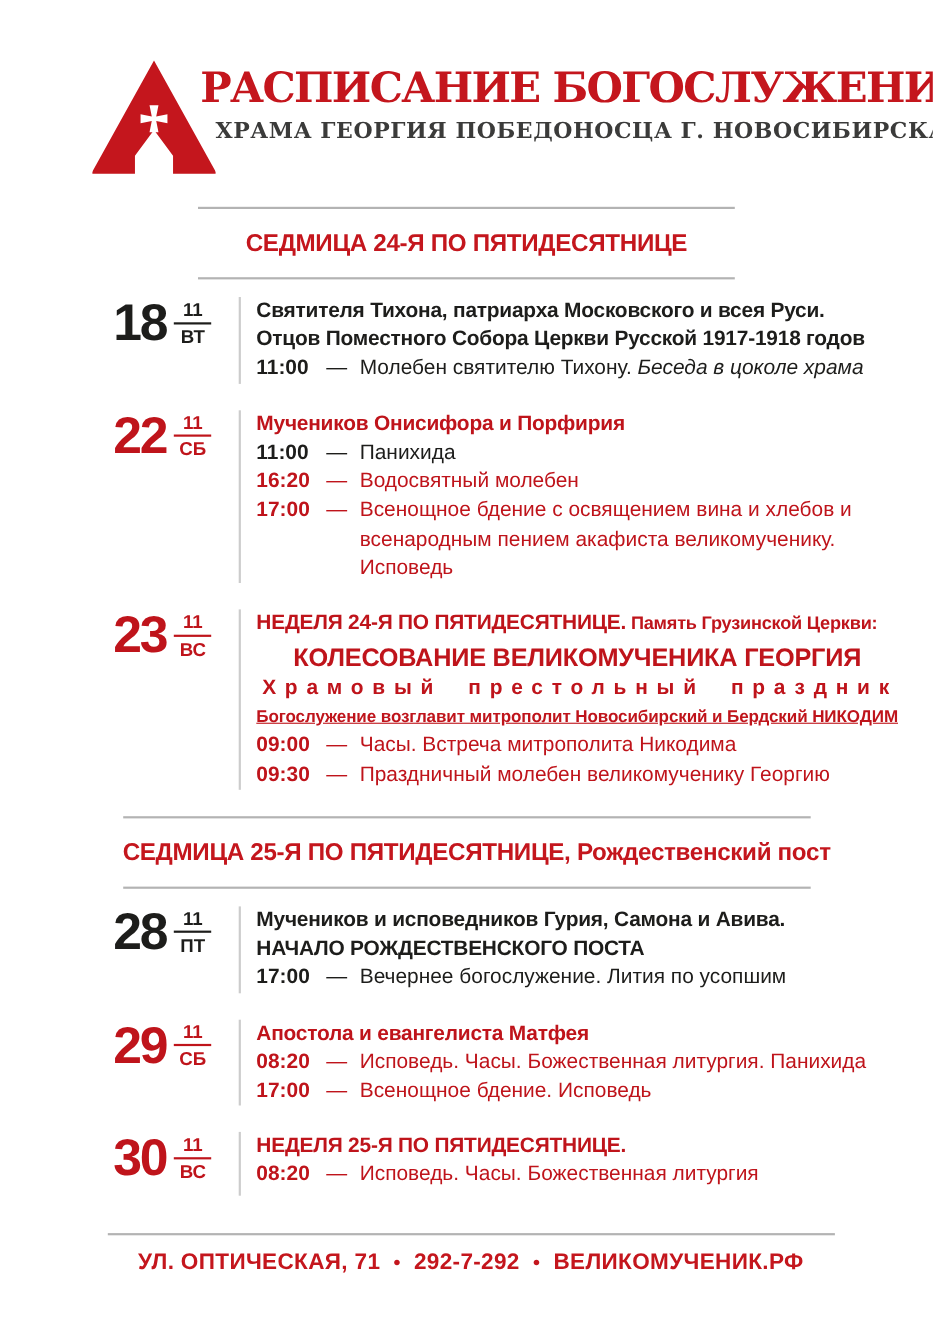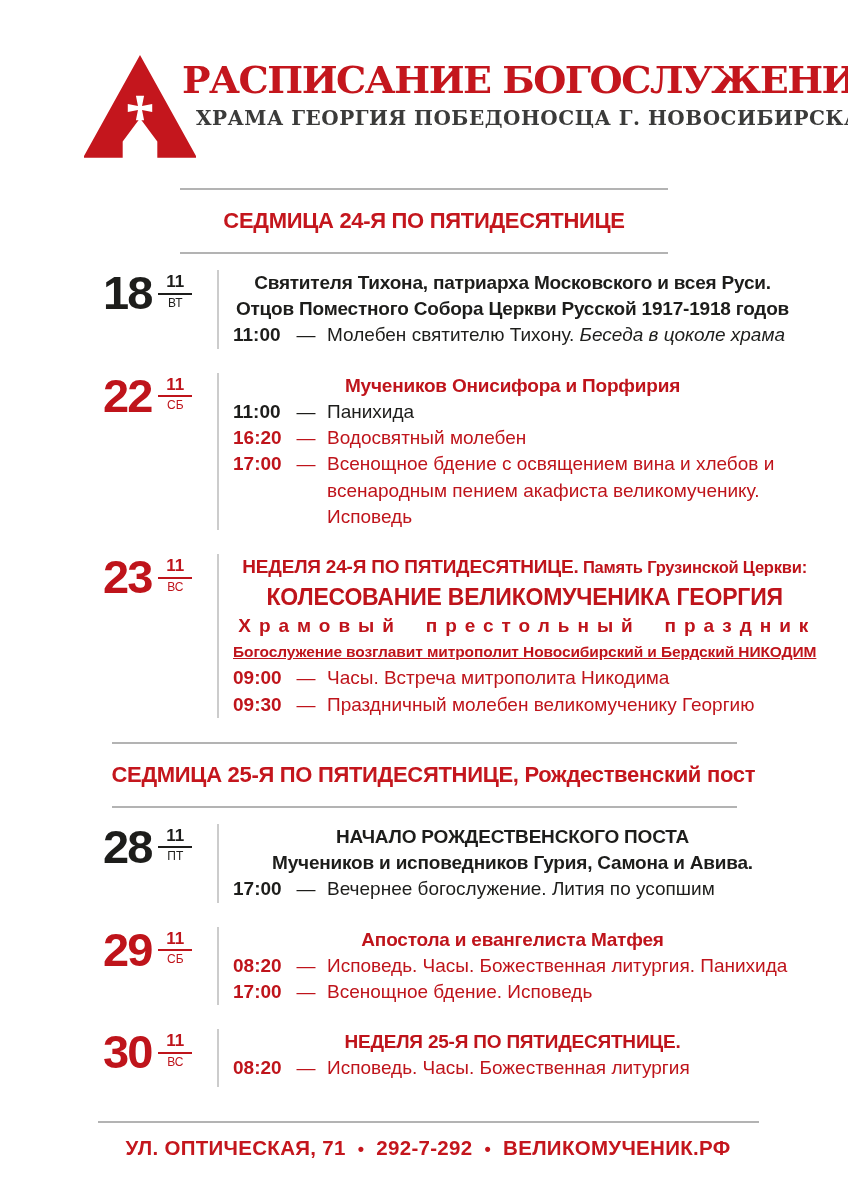--- a/index.html
+++ b/index.html
@@ -41,24 +41,24 @@
   
   .entries { }
   .entry { display:flex; margin:0 56px 24px 103px; }
   .entry.black { color:#1d1d1b; }
   .entry.red   { color:#bf141b; }
 
   .date-col { width:114px; flex:0 0 114px; display:flex; align-items:flex-start; padding-top:1px; }
   .day { font-size:47px; font-weight:bold; line-height:0.95; letter-spacing:-2px; }
   .frac { margin-left:7px; text-align:center; min-width:34px; padding-top:1px; }
   .month { font-weight:bold; font-size:17px; line-height:1.15; border-bottom:2px solid currentColor; padding:0 2px 1px; }
-  .weekday { font-weight:normal; font-size:12px; line-height:1.15; padding-top:2px; }
+  .weekday { font-weight:bold; font-size:17px; line-height:1.15; padding-top:2px; }
 
   .content { flex:1; border-left:2px solid #cccccc; padding-left:14px; min-height:58px; }
-  .title-line { font-weight:bold; font-size:19px; line-height:1.38; letter-spacing:-0.2px;text-align:center; }
+  .title-line { font-weight:bold; font-size:19px; line-height:1.38; letter-spacing:-0.2px; }
   .title-note { font-size:16.5px; }
 
   .feast-title {
     font-weight:bold; font-size:23px; text-align:center;
     letter-spacing:-0.2px; line-height:1.3; margin-top:3px; white-space:nowrap;
   }
   .feast-sub {
     font-weight:bold; font-size:19px; text-align:right;
     letter-spacing:0.42em; word-spacing:0.55em; line-height:1.35; white-space:nowrap;
   }
@@ -194,22 +194,22 @@
       </div>
       <div class="entry black">
         <div class="date-col">
           <div class="day">28</div>
           <div class="frac">
             <div class="month">11</div>
             <div class="weekday">ПТ</div>
           </div>
         </div>
         <div class="content">
+          <div class="title-line">Мучеников и исповедников Гурия, Самона и Авива.</div>
           <div class="title-line">НАЧАЛО РОЖДЕСТВЕНСКОГО ПОСТА</div>
-          <div class="title-line">Мучеников и исповедников Гурия, Самона и Авива.</div>
           <div class="sched black">
             <div class="time">17:00</div>
             <div class="dash">—</div>
             <div class="txt">
               <div>Вечернее богослужение. Лития по усопшим</div>
             </div>
           </div>
         </div>
       </div>
       <div class="entry red">

